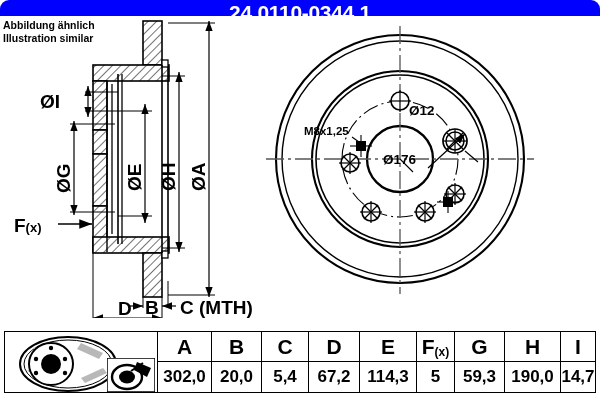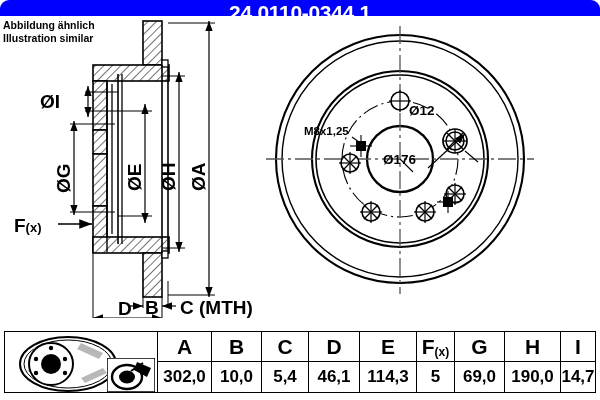--- a/index.html
+++ b/index.html
@@ -333,23 +333,23 @@
     <td style="width:46px">C</td>
     <td style="width:50px">D</td>
     <td style="width:56px">E</td>
     <td style="width:37px" class="fx-head">F<sub>(x)</sub></td>
     <td style="width:49px">G</td>
     <td style="width:55px">H</td>
     <td>I</td>
   </tr>
   <tr class="val-row">
     <td>302,0</td>
-    <td>10,0</td>
+    <td>20,0</td>
     <td>5,4</td>
-    <td>46,1</td>
+    <td>67,2</td>
     <td>114,3</td>
     <td>5</td>
-    <td>69,0</td>
+    <td>59,3</td>
     <td>190,0</td>
     <td>14,7</td>
   </tr>
 </tbody>
   </table>
 
 </body></html>

